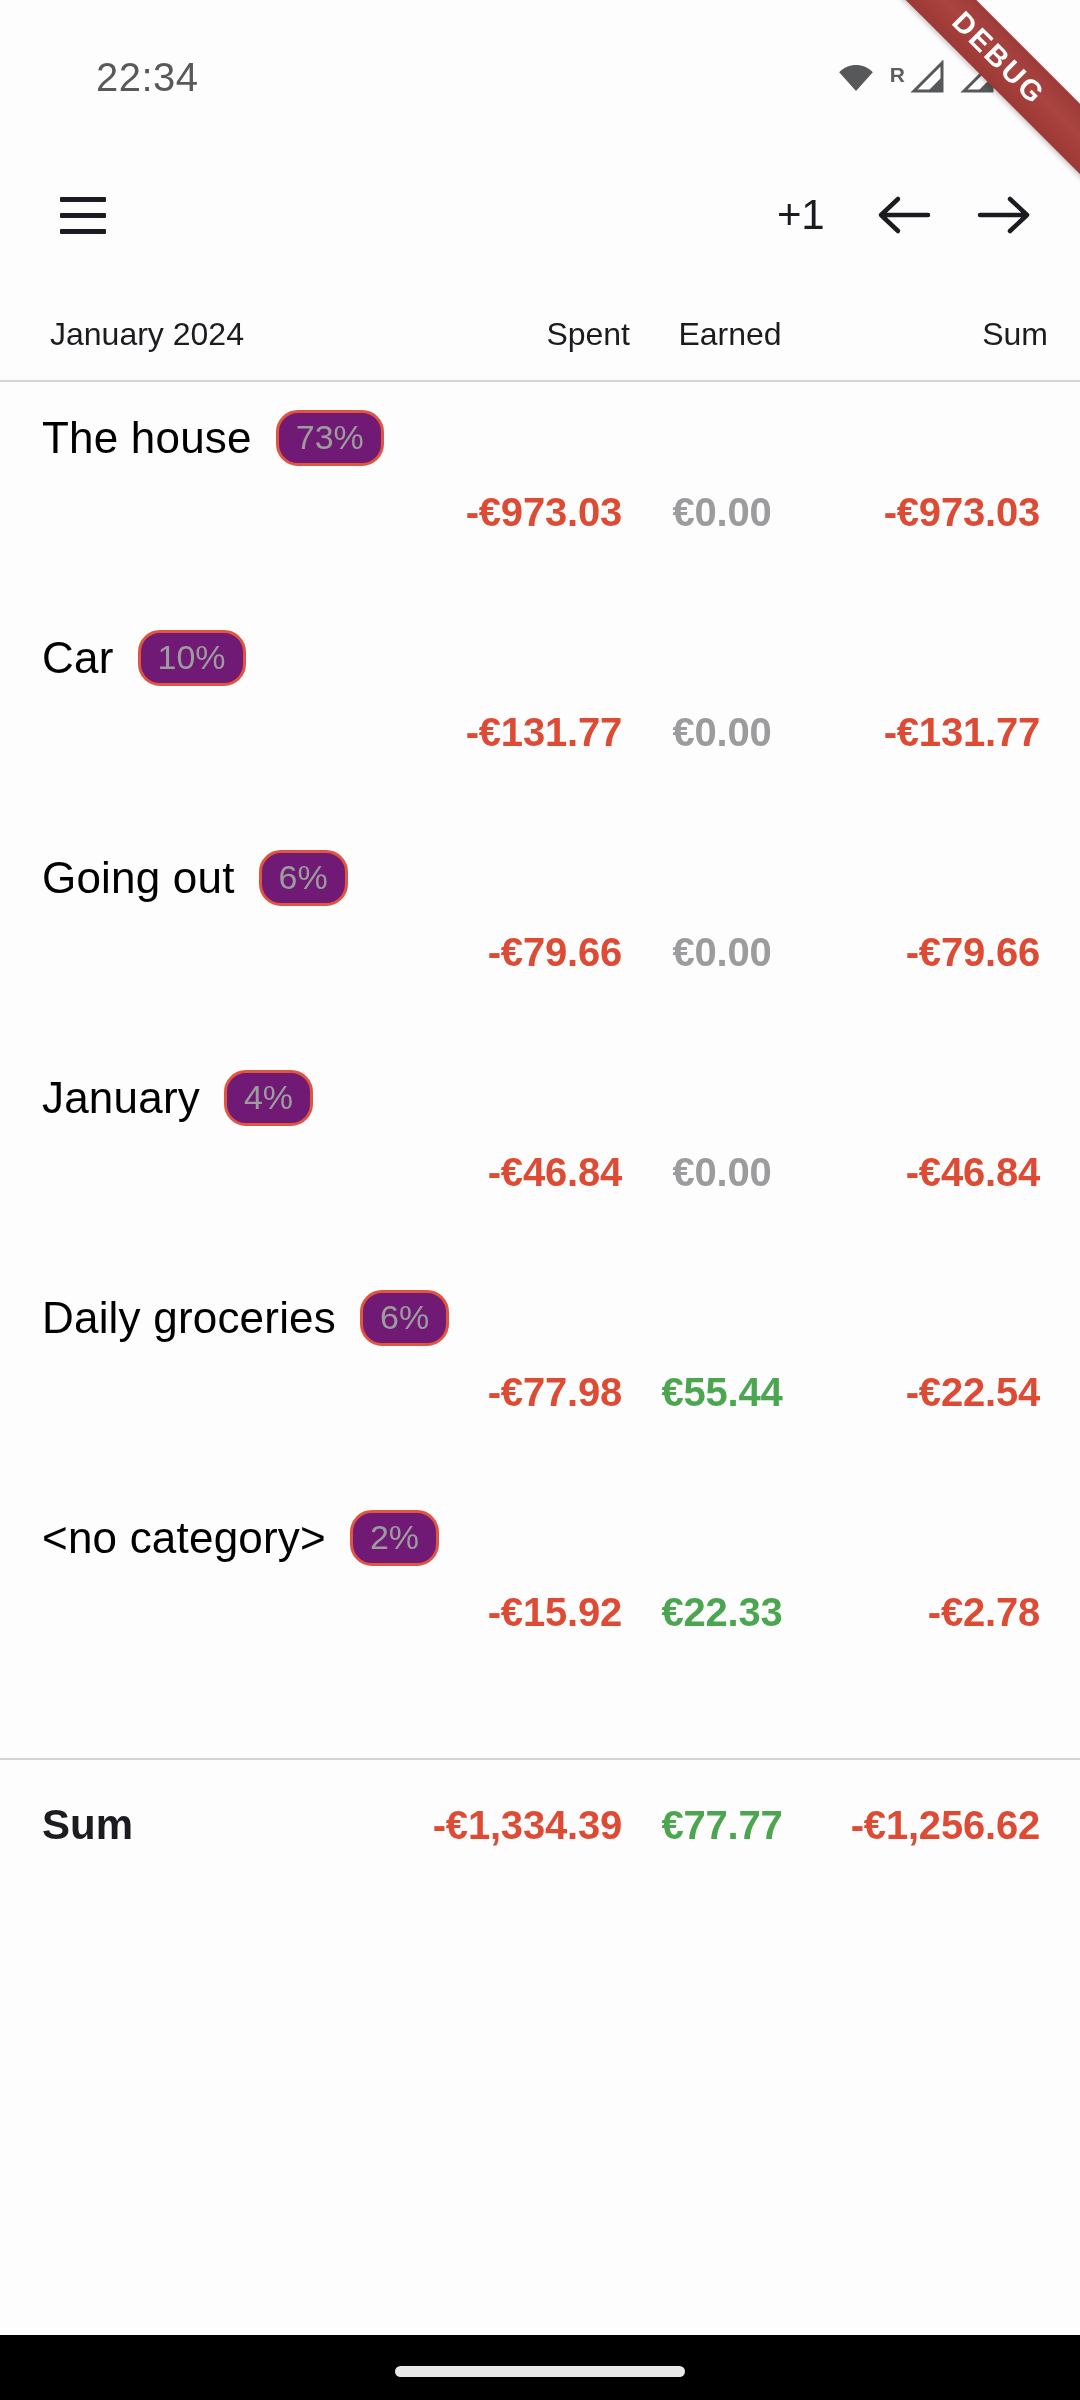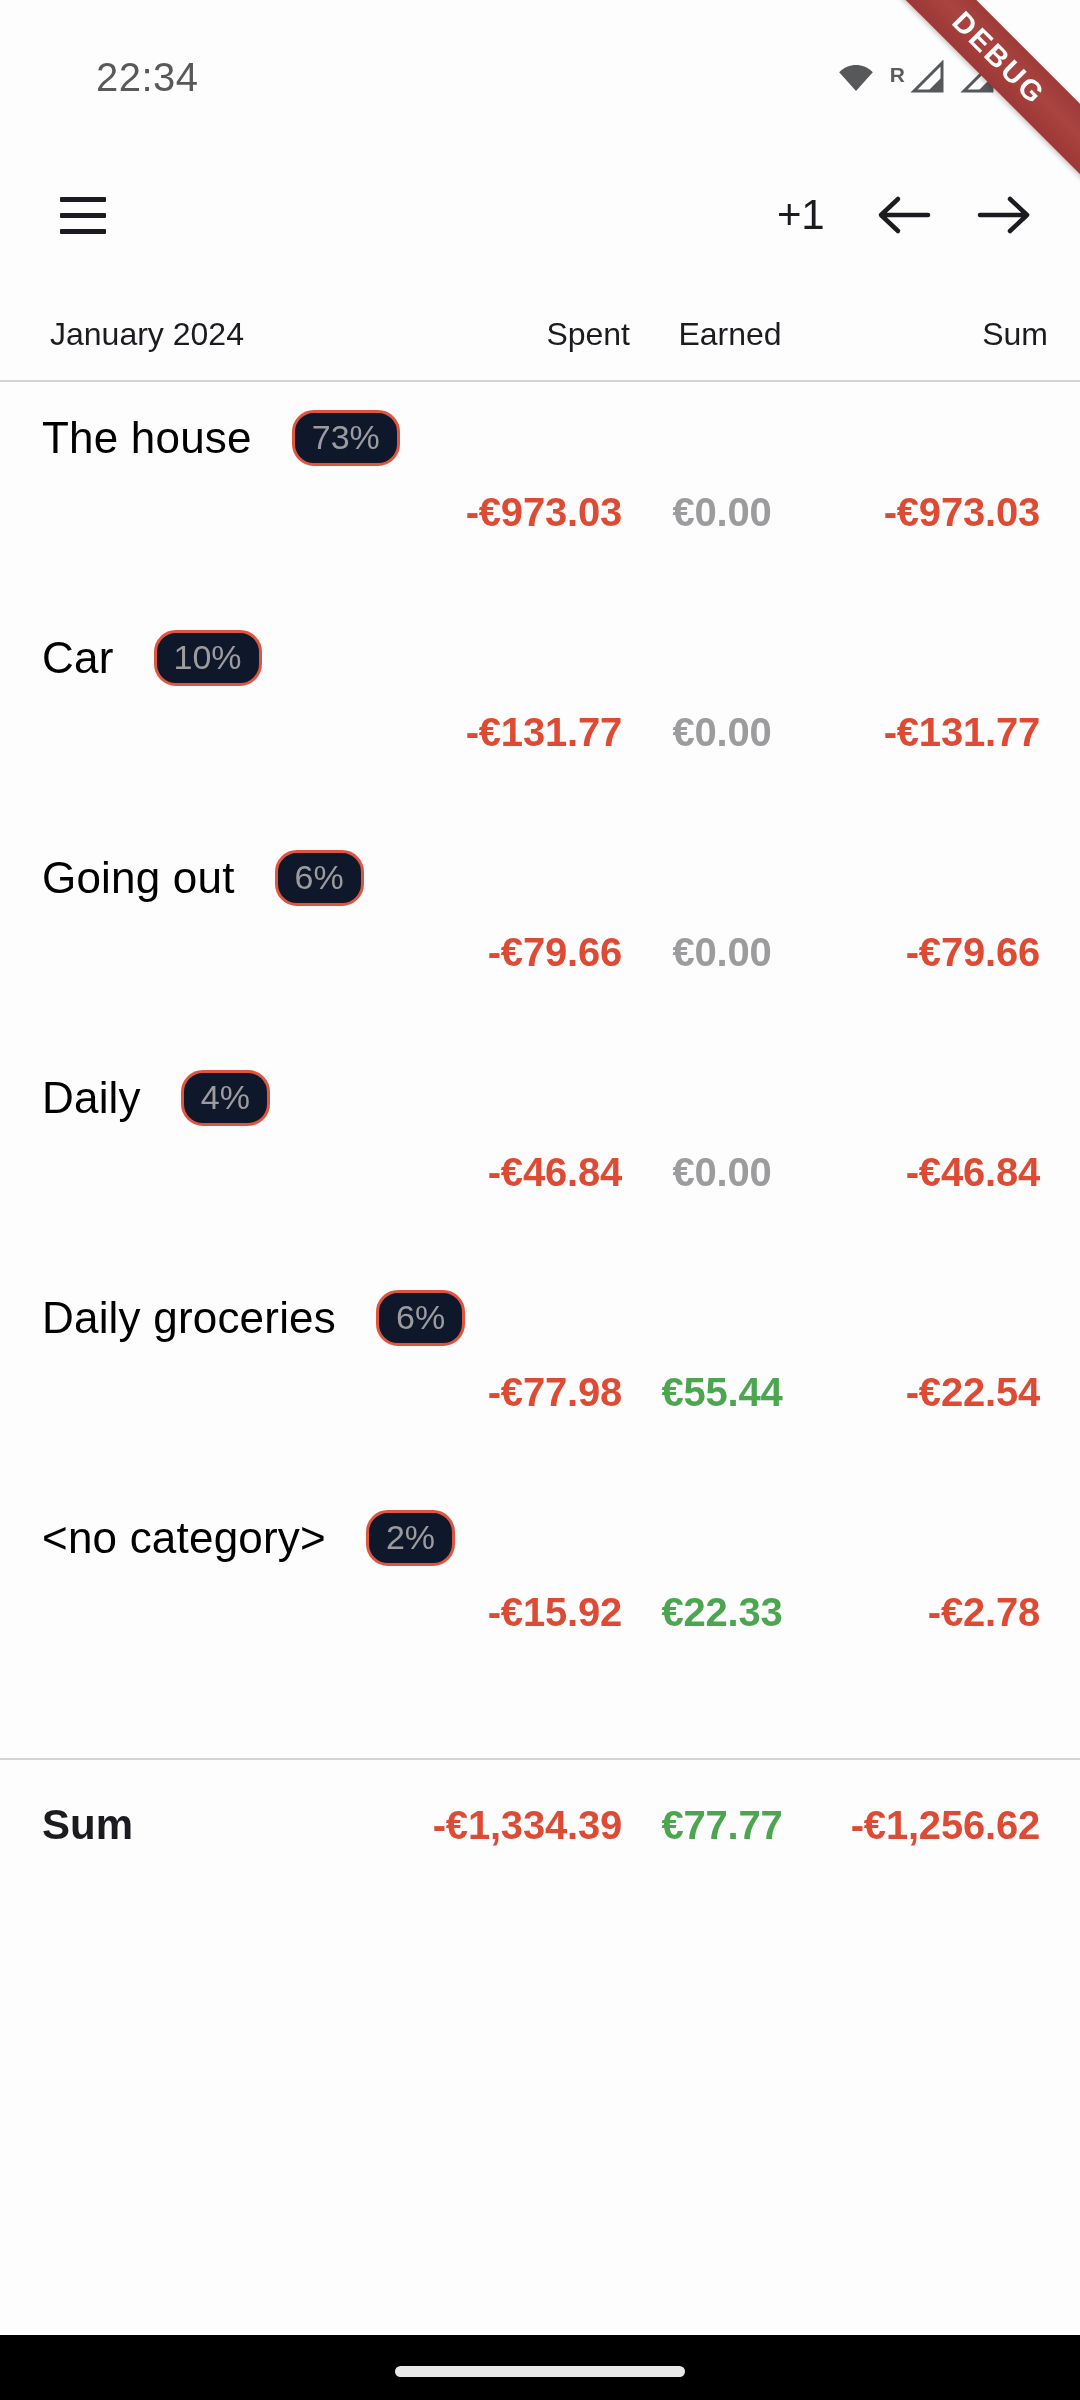--- a/index.html
+++ b/index.html
@@ -68,25 +68,25 @@
 
   
   #rows { position:absolute; top:382px; left:0; width:1080px; }
   .row { position:relative; height:220px; }
   .row-name-line {
     position:absolute; top:28px; left:42px; right:40px;
     display:flex; align-items:center;
   }
   .cat-name { font-size:44px; color:#000000; letter-spacing:.2px; white-space:nowrap; }
   .pct-badge {
-    margin-left:40px;
+    margin-left:24px;
     border:3px solid #DF5540; border-radius:22px;
     padding:4px 17px 6px 17px;
     font-size:34px; color:#9C9C9E; line-height:1.18;
-    background:#0f172a;
+    background:#701a75;
   }
   .row-values {
     position:absolute; top:108px; left:42px; right:40px;
     display:flex; align-items:center;
   }
   .v { font-size:40px; font-weight:bold; letter-spacing:-.2px; }
   .v-neg  { color:#DD4B35; }
   .v-pos  { color:#4CA650; }
   .v-zero { color:#9C9C9E; }
 
@@ -204,21 +204,21 @@
       <div class="row-values">
         <span class="c-name"></span>
         <span class="v v-neg  c-spent">-€79.66</span>
         <span class="v v-zero c-earn">€0.00</span>
         <span class="v v-neg  c-sum">-€79.66</span>
       </div>
     </div>
 
     <div class="row">
       <div class="row-name-line">
-        <span class="cat-name">Daily</span>
+        <span class="cat-name">January</span>
         <span class="pct-badge">4%</span>
       </div>
       <div class="row-values">
         <span class="c-name"></span>
         <span class="v v-neg  c-spent">-€46.84</span>
         <span class="v v-zero c-earn">€0.00</span>
         <span class="v v-neg  c-sum">-€46.84</span>
       </div>
     </div>
 

